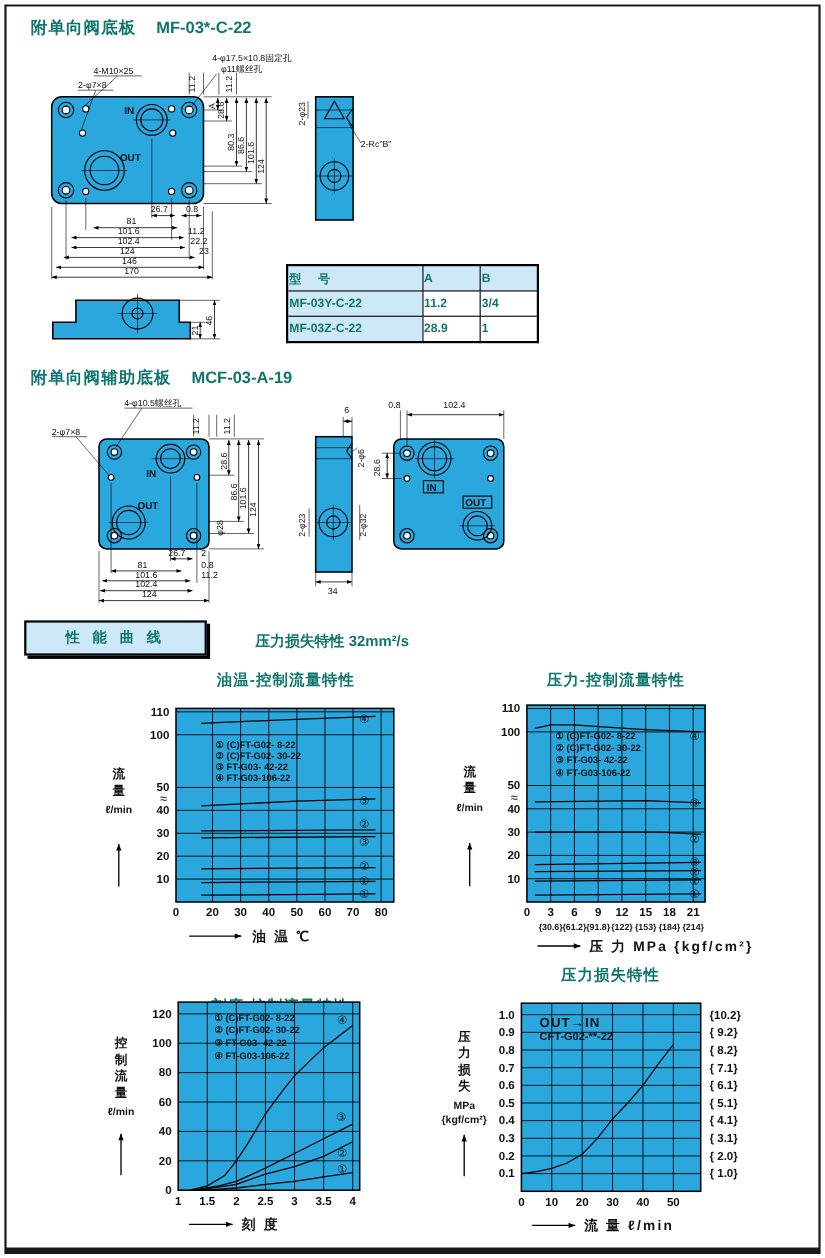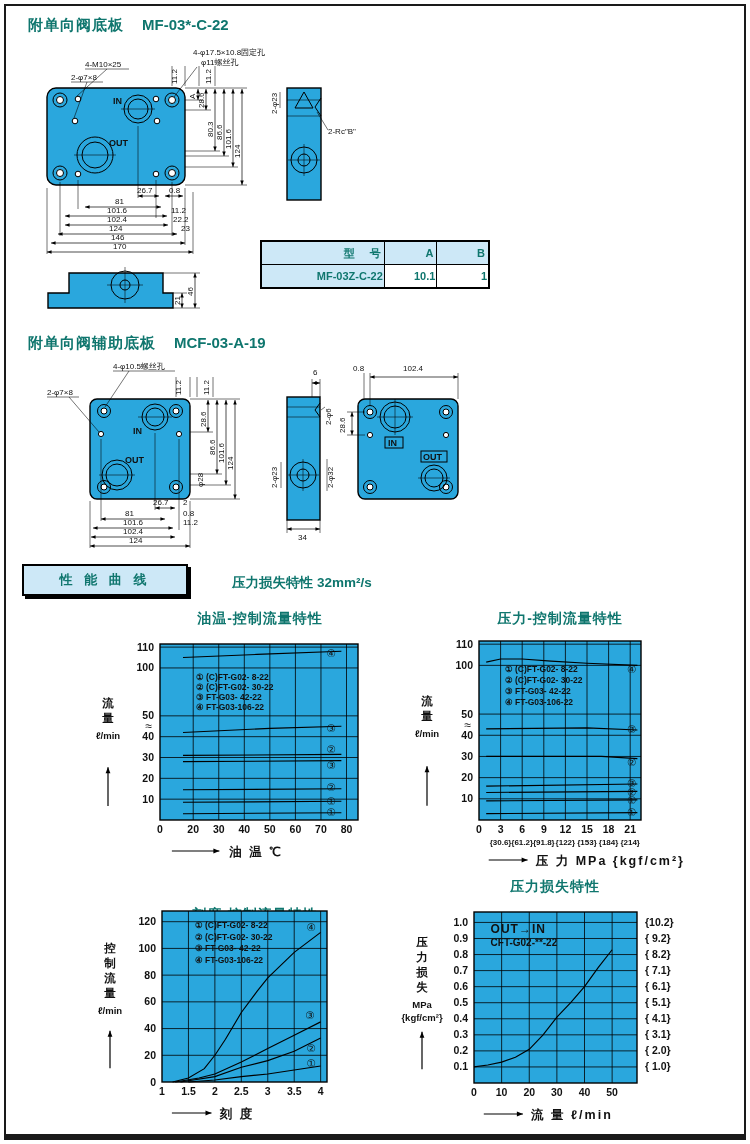--- a/index.html
+++ b/index.html
@@ -12,21 +12,21 @@
   .plate{fill:#2aa7dd;stroke:#000;stroke-width:1.4;}
   .h{fill:#fff;stroke:#000;stroke-width:1;}
   .hc{fill:none;stroke:#000;stroke-width:1;}
   .ln{stroke:#000;stroke-width:1;fill:none;}
   .xl{stroke:#000;stroke-width:.55;}
   .dt{font-size:8px;}
   .lb{font-size:9px;font-weight:bold;}
   .dm1{stroke:#000;stroke-width:.7;marker-start:url(#a1);marker-end:url(#a1);}
   .dm2{stroke:#000;stroke-width:.7;marker-start:url(#a2);marker-end:url(#a2);}
   table.spec{position:absolute;left:260px;top:240px;width:230px;border-collapse:collapse;
-             font-size:11px;text-align:right;border:2px solid #000;padding-left:20px;}
+             font-size:11px;text-align:left;border:2px solid #000;padding-left:20px;}
   table.spec th,table.spec td{border:1px solid #000;height:20px;font-weight:bold;}
   table.spec th{background:#cde8f7;letter-spacing:2px;}
   .c-model{background:#cde8f7;width:128px;}
   .c-a{width:52px;background:#fff;}
   .perfbox{position:absolute;left:22px;top:564px;width:162px;height:28px;background:#cde8f7;
            border:2.5px solid #000;box-shadow:3px 3px 0 #000;display:flex;align-items:center;
            justify-content:center;font-size:13px;font-weight:bold;letter-spacing:4px;}
   .visc{position:absolute;left:232px;top:574px;font-size:13.5px;font-weight:bold;}
   .visc b{margin-left:4px;}
   .ctitle{position:absolute;font-size:14px;font-weight:bold;text-align:center;letter-spacing:1px;}
@@ -188,22 +188,27 @@
   </svg>
 
   <table class="spec">
     <tbody>
         <tr>
       <th class="c-model">型　号</th>
       <th class="c-a">A</th>
       <th class="c-a">B</th>
     </tr>
     <tr>
+      <td class="c-model">MF-03Y-C-22</td>
+      <td class="c-a">11.2</td>
+      <td class="c-a">3/4</td>
+    </tr>
+    <tr>
       <td class="c-model">MF-03Z-C-22</td>
-      <td class="c-a">10.1</td>
+      <td class="c-a">28.9</td>
       <td class="c-a">1</td>
     </tr>
   </tbody>
     </table>
 
   <div class="sectitle" style="left:28px;top:334px;">
     <span>附单向阀辅助底板</span><span class="model">MCF-03-A-19</span>
   </div>
 
   <svg class="csvg" style="left:25px;top:355px;" width="470" height="212" viewBox="0 0 470 212">

